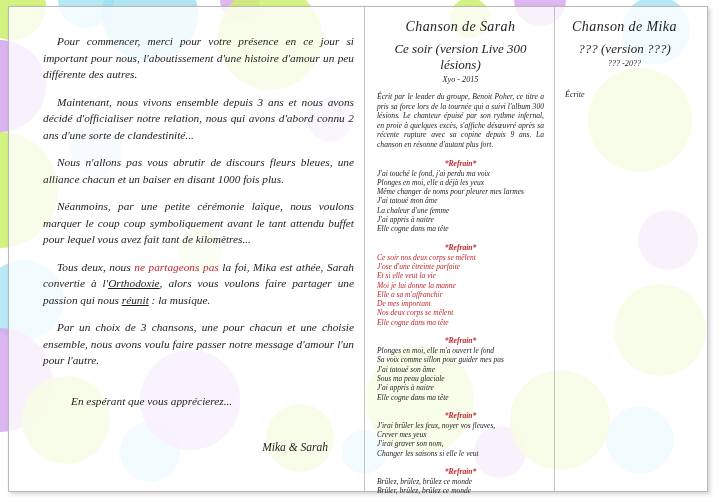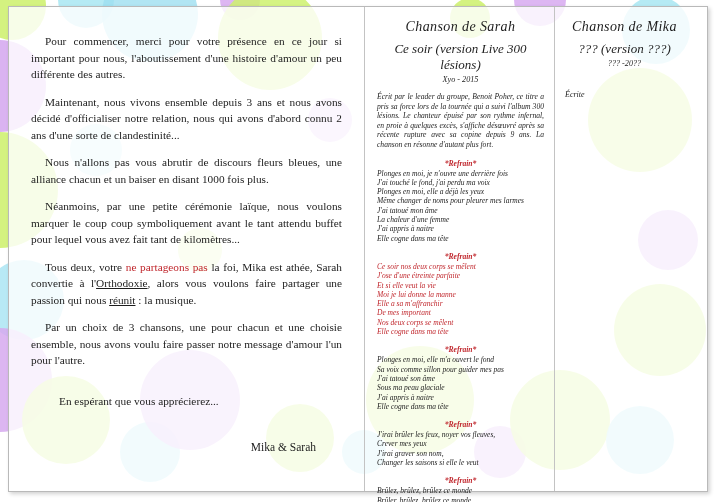--- a/index.html
+++ b/index.html
@@ -47,21 +47,21 @@
   #fold1 { left: 355px; }
   #fold2 { left: 545px; }
 
   
   .col {
     position: absolute;
     top: 0;
     bottom: 0;
     box-sizing: border-box;
   }
-  #col-left   { left: 0;     width: 355px; padding: 26px 22px 10px 22px; }
+  #col-left   { left: 12px;     width: 355px; padding: 26px 22px 10px 22px; font-style: italic; }
   #col-mid    { left: 356px; width: 189px; padding: 8px 10px 8px 12px; }
   #col-right  { left: 546px; width: 153px; padding: 8px 24px 8px 10px; }
 
   
   .letter-p {
     font-family: "Liberation Serif", serif;
     font-size: 11.3px;
     line-height: 16.5px;
     color: #1d1d1d;
     text-align: justify;
@@ -179,38 +179,37 @@
     <div class="fold" id="fold1"></div>
     <div class="fold" id="fold2"></div>
 
     <div class="col" id="col-left">
       <p class="letter-p">Pour commencer, merci pour votre présence en ce jour si important pour nous, l'aboutissement d'une histoire d'amour un peu différente des autres.</p>
       <p class="letter-p">Maintenant, nous vivons ensemble depuis 3 ans et nous avons décidé d'officialiser notre relation, nous qui avons d'abord connu 2 ans d'une sorte de clandestinité...</p>
       <p class="letter-p">Nous n'allons pas vous abrutir de discours fleurs bleues, une alliance chacun et un baiser en disant 1000 fois plus.</p>
       <p class="letter-p">Néanmoins, par une petite cérémonie laïque, nous voulons marquer le coup coup symboliquement avant le tant attendu buffet pour lequel vous avez fait tant de kilomètres...</p>
 
       <p class="letter-p">
-        <span>Tous deux, votre </span><span class="hl-red">ne partageons pas</span><span> la foi, Mika est athée, Sarah convertie à l'</span><span class="hl-und">Orthodoxie</span><span>, alors vous voulons faire partager une passion qui nous </span><span class="hl-und">réunit</span><span> : la musique.</span>
+        <span>Tous deux, nous </span><span class="hl-red">ne partageons pas</span><span> la foi, Mika est athée, Sarah convertie à l'</span><span class="hl-und">Orthodoxie</span><span>, alors vous voulons faire partager une passion qui nous </span><span class="hl-und">réunit</span><span> : la musique.</span>
       </p>
 
       <p class="letter-p">Par un choix de 3 chansons, une pour chacun et une choisie ensemble, nous avons voulu faire passer notre message d'amour l'un pour l'autre.</p>
 
       <p class="hope">En espérant que vous apprécierez...</p>
       <p class="sig">Mika &amp; Sarah</p>
     </div>
 
     <div class="col" id="col-mid">
       <div class="song-title">Chanson de Sarah</div>
       <div class="song-sub">Ce soir (version Live 300 lésions)</div>
       <div class="song-sub2">Xyo - 2015</div>
       <div class="credit">Écrit par le leader du groupe, Benoit Poher, ce titre a pris sa force lors de la tournée qui a suivi l'album 300 lésions. Le chanteur épuisé par son rythme infernal, en proie à quelques excès, s'affiche désœuvré après sa récente rupture avec sa copine depuis 9 ans. La chanson en résonne d'autant plus fort.</div>
       <div id="sarah-verses">
           <div class="refrain-head">*Refrain*</div>
           <div class="verse">
-            <span class="verse-line">Plonges en moi, je n'ouvre une derrière fois</span>
             <span class="verse-line">J'ai touché le fond, j'ai perdu ma voix</span>
             <span class="verse-line">Plonges en moi, elle a déjà les yeux</span>
             <span class="verse-line">Même changer de noms pour pleurer mes larmes</span>
             <span class="verse-line">J'ai tatoué mon âme</span>
             <span class="verse-line">La chaleur d'une femme</span>
             <span class="verse-line">J'ai appris à naitre</span>
             <span class="verse-line">Elle cogne dans ma tête</span>
           </div>
           <div class="refrain-head">*Refrain*</div>
           <div class="verse red">

